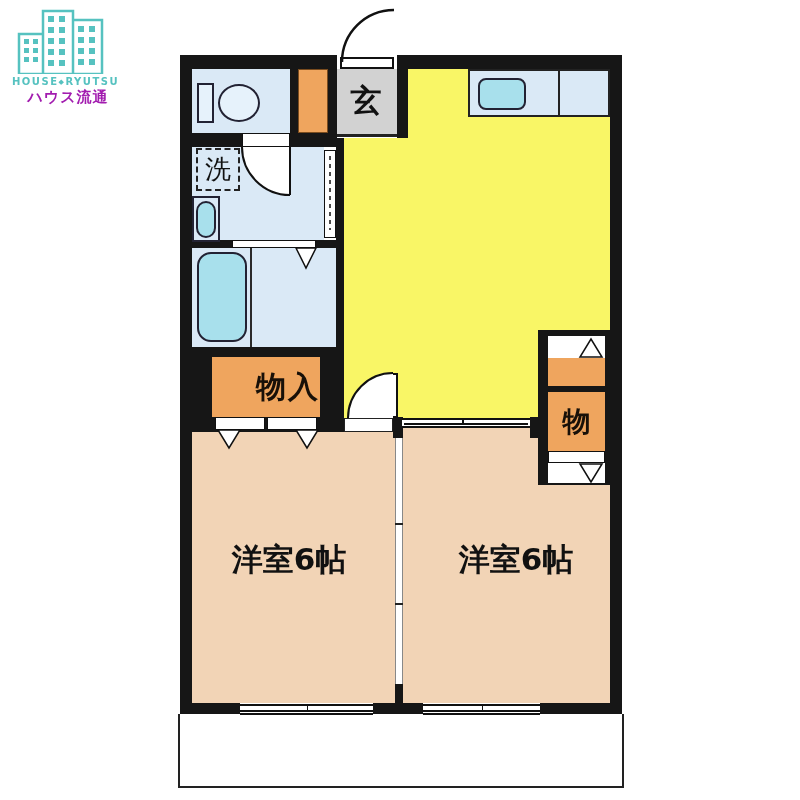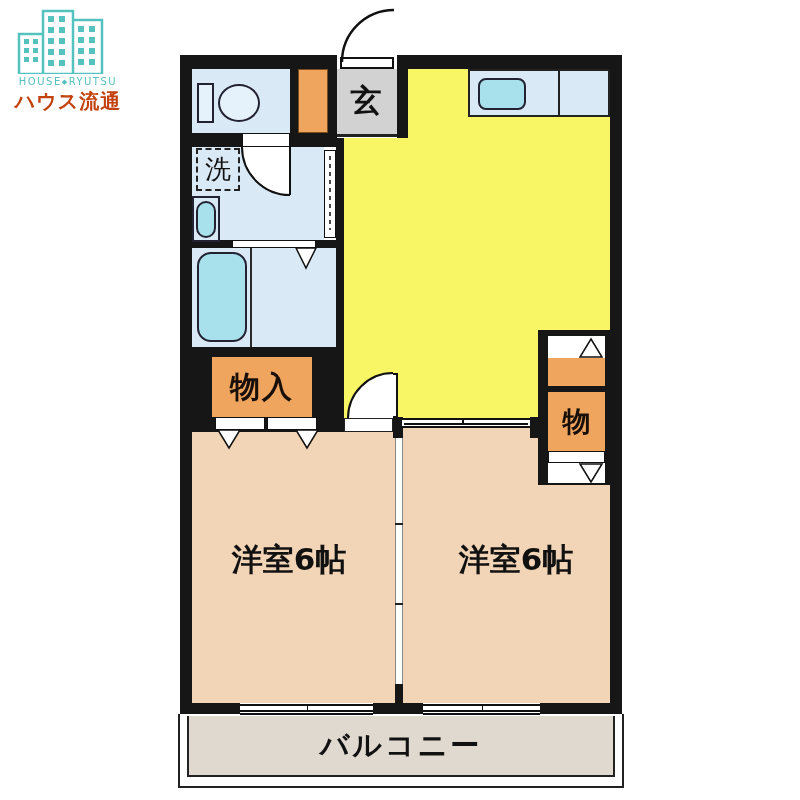--- a/index.html
+++ b/index.html
@@ -10,25 +10,25 @@
   .wall{background:#161616;}
   .blue{background:#DAE9F6;}
   .cyan{background:#A8E0EC;}
   .yellow{background:#F9F666;}
   .pink{background:#F2D4B6;}
   .orange{background:#EFA55E;}
   .gray{background:#D2D2D2;}
   .white{background:#fff;}
   
   #logo{left:12px;top:8px;width:116px;height:112px;}
-  #logo .l1{position:absolute;left:0;top:68px;width:112px;text-align:center;color:#56C2C0;
-            font-weight:normal;font-size:10px;letter-spacing:1.5px;white-space:nowrap;}
+  #logo .l1{position:absolute;left:0;top:68px;width:112px;color:#56C2C0;
+            font-weight:bold;font-size:10px;letter-spacing:1.5px;white-space:nowrap;}
   #logo .sep{font-size:7px;vertical-align:1px;}
-  #logo .l2{position:absolute;left:0;top:80px;width:112px;text-align:center;color:#c2410c;
-            font-weight:bold;font-size:20px;letter-spacing:1px;white-space:nowrap;}
+  #logo .l2{position:absolute;left:0;top:80px;width:112px;text-align:center;color:#a21caf;
+            font-weight:bold;font-size:15px;letter-spacing:1px;white-space:nowrap;}
   
   #toilet-room{left:192px;top:69px;width:98px;height:64px;}
   #shoe-cab{left:298px;top:69px;width:30px;height:64px;border:1px solid #7a4c1e;}
   #genkan{left:337px;top:69px;width:60px;height:65px;}
   #genkan-step{left:337px;top:134px;width:60px;height:3px;background:#222;}
   #washroom{left:192px;top:147px;width:132px;height:93px;}
   #bathroom{left:192px;top:248px;width:144px;height:99px;}
   #dk-a{left:408px;top:69px;width:202px;height:69px;}
   #dk-b{left:344px;top:138px;width:266px;height:280px;}
   #bed-left{left:192px;top:432px;width:203px;height:271px;}
@@ -59,21 +59,21 @@
   #toilet-bowl{left:218px;top:84px;width:42px;height:38px;background:#E6F2FB;border:2px solid #223;border-radius:50%;}
   #laundry-box{left:196px;top:148px;width:44px;height:43px;border:2px dashed #222;
                display:flex;align-items:center;justify-content:center;font-size:26px;color:#111;}
   #vanity{left:192px;top:196px;width:28px;height:46px;border:2px solid #223;}
   #vanity-sink{left:196px;top:201px;width:20px;height:37px;border:2px solid #223;border-radius:10px;}
   #bathtub{left:197px;top:252px;width:50px;height:90px;border:2.5px solid #223;border-radius:14px;}
   #bath-line{left:250px;top:248px;width:2px;height:99px;background:#2a2a2a;}
   #counter{left:468px;top:69px;width:142px;height:48px;border:2px solid #222;}
   #counter-div{left:558px;top:69px;width:2px;height:48px;background:#222;}
   #counter-sink{left:478px;top:78px;width:48px;height:32px;border:2px solid #223;border-radius:8px;}
-  #monoire-box{left:212px;top:357px;width:100px;height:60px;display:flex;align-items:center;justify-content:center;}
+  #monoire-box{left:212px;top:357px;width:108px;height:60px;display:flex;align-items:center;justify-content:flex-end;}
   #storage-or1{left:548px;top:358px;width:57px;height:28px;}
   #storage-or2{left:548px;top:392px;width:57px;height:59px;display:flex;align-items:center;justify-content:center;}
   
   #ent-leaf{left:340px;top:57px;width:54px;height:12px;border:2px solid #111;}
   #toilet-gap{left:242px;top:133px;width:48px;height:14px;border:1.5px solid #111;}
   #bath-strip{left:232px;top:240px;width:84px;height:8px;border:1px solid #111;}
   #wash-slide{left:324px;top:150px;width:12px;height:88px;border:1.5px solid #111;}
   #dkbed-gap{left:344px;top:418px;width:49px;height:14px;border:1px solid #222;}
   #dk-leaf{left:388px;top:373px;width:10px;height:45px;border:2px solid #111;}
   #dk-slide{left:402px;top:418px;width:128px;height:10px;border-top:2px solid #111;border-bottom:2px solid #111;}
@@ -178,23 +178,20 @@
   <div class="abs wall" id="w-hinge-stub"></div>
   <div class="abs wall" id="w-dkbed-stub"></div>
   <div class="abs wall" id="w-storage-block"></div>
   <div class="abs wall" id="w-part-stub"></div>
   <div class="abs wall" id="w-bottom-a"></div>
   <div class="abs wall" id="w-bottom-b"></div>
   <div class="abs wall" id="w-bottom-c"></div>
   <div class="abs" id="genkan-step"></div>
 
   <div class="abs" id="balcony-outer"></div>
-  <div class="abs" id="balcony">
-    <span id="lbl-balcony">バルコニー</span>
-  </div>
 
   <div class="abs" id="toilet-tank"></div>
   <div class="abs" id="toilet-bowl"></div>
   <div class="abs" id="laundry-box">
     <span>洗</span>
   </div>
   <div class="abs blue" id="vanity"></div>
   <div class="abs cyan" id="vanity-sink"></div>
   <div class="abs cyan" id="bathtub"></div>
   <div class="abs" id="bath-line"></div>

